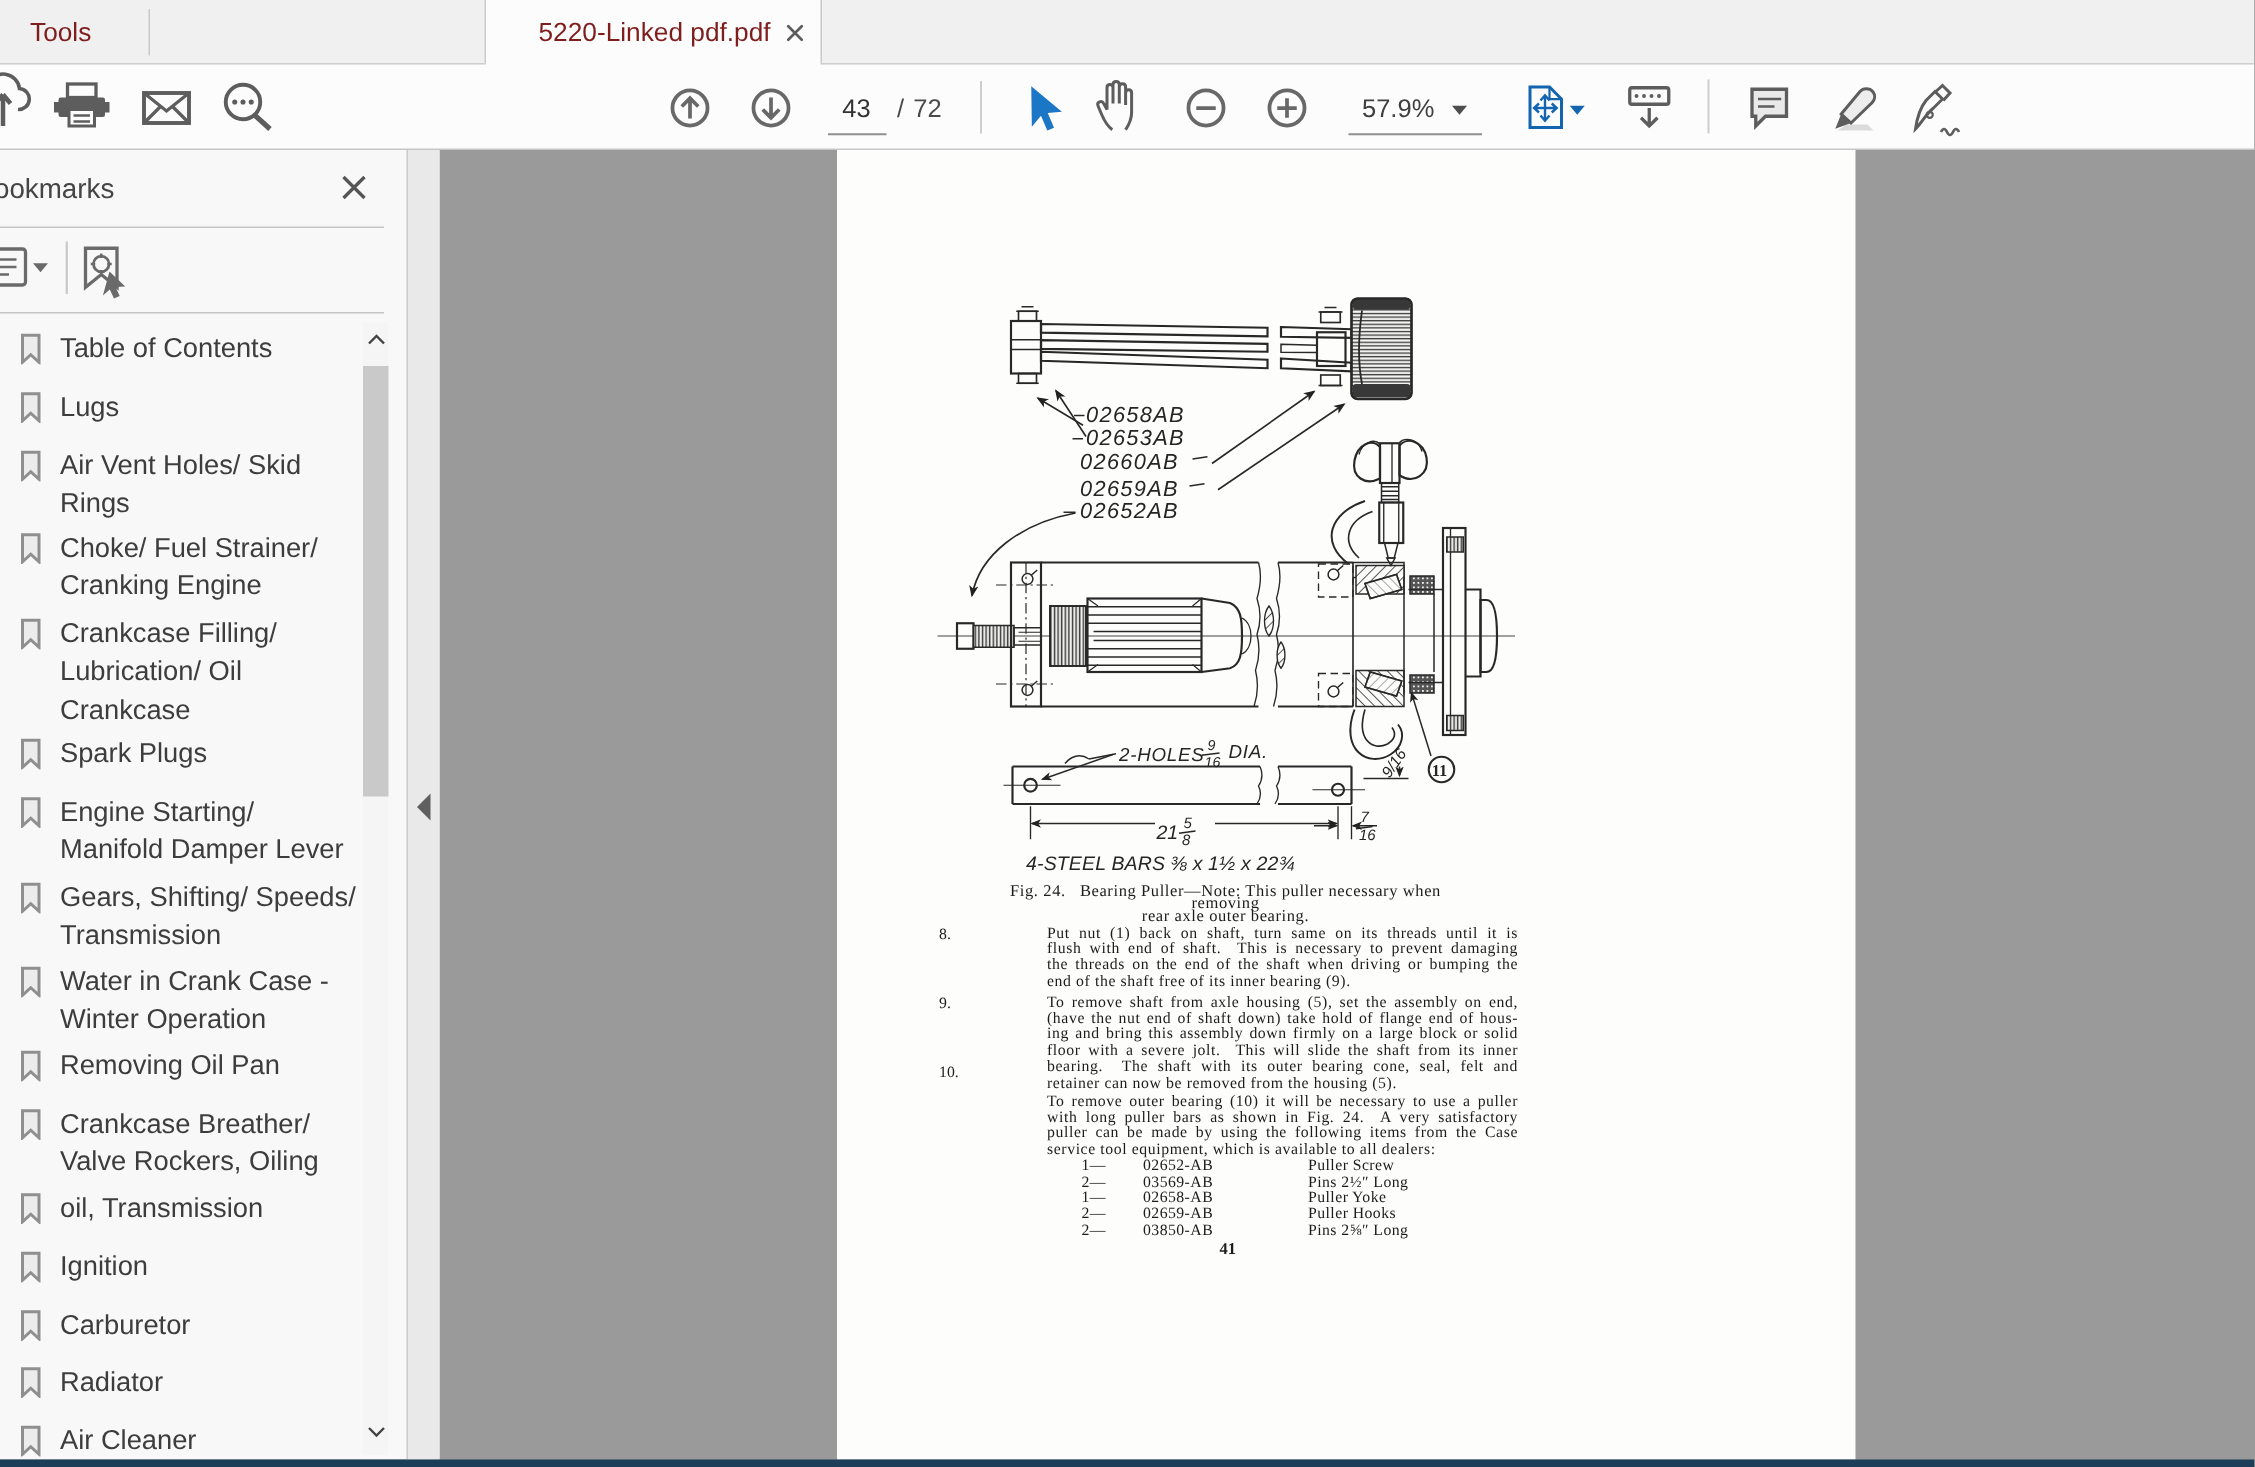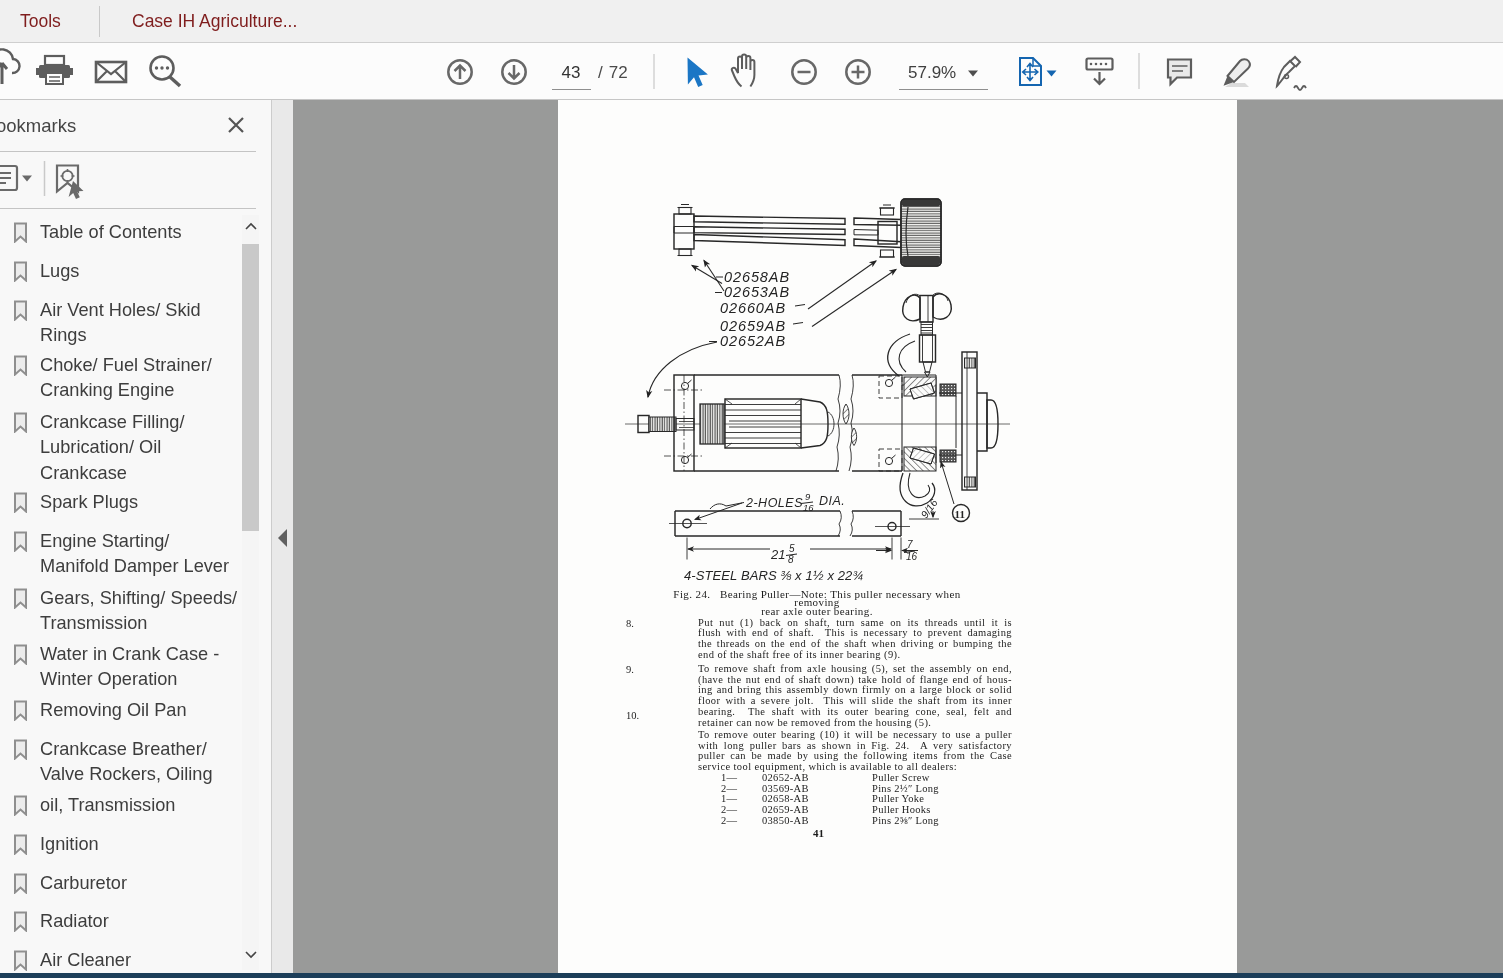--- a/index.html
+++ b/index.html
@@ -33,21 +33,26 @@
   
   #bottombar { position:absolute; left:0; top:973px; width:1503px; height:5px; background:#1c3e59; }
 </style>
 </head>
 <body>
 <div id="app">
 
   <div id="tabbar">
     <span class="tabtext" style="left:20px;">Tools</span>
     <div class="tabdiv" style="left:99px;"></div>
-    <span class="tabtext" style="left:132px;">Case IH Agriculture...</span>
+  </div>
+  <div id="activetab">
+    <span class="tabtext" style="left:35px;">5220-Linked pdf.pdf</span>
+    <svg style="position:absolute;left:199px;top:15px;" width="14" height="14" viewBox="0 0 14 14">
+      <path d="M2.5 2.5 L11.5 11.5 M11.5 2.5 L2.5 11.5" stroke="#5c5c5c" stroke-width="1.8" stroke-linecap="round"></path>
+    </svg>
   </div>
 
   <div id="toolbar">
     <svg id="tbicons" width="1503" height="57" viewBox="0 0 1503 57">
       <g stroke="#5d5d5d" fill="none" stroke-width="2.4">
 
         <path d="M-10,30 a9,9 0 0 1 2,-17 a11,11 0 0 1 21,3 a7,7 0 0 1 -1,14"></path>
         <path d="M2,20 l5,6 M2,20 l-5,6 M2,21 v20" stroke-width="3"></path>
 
         <g>

